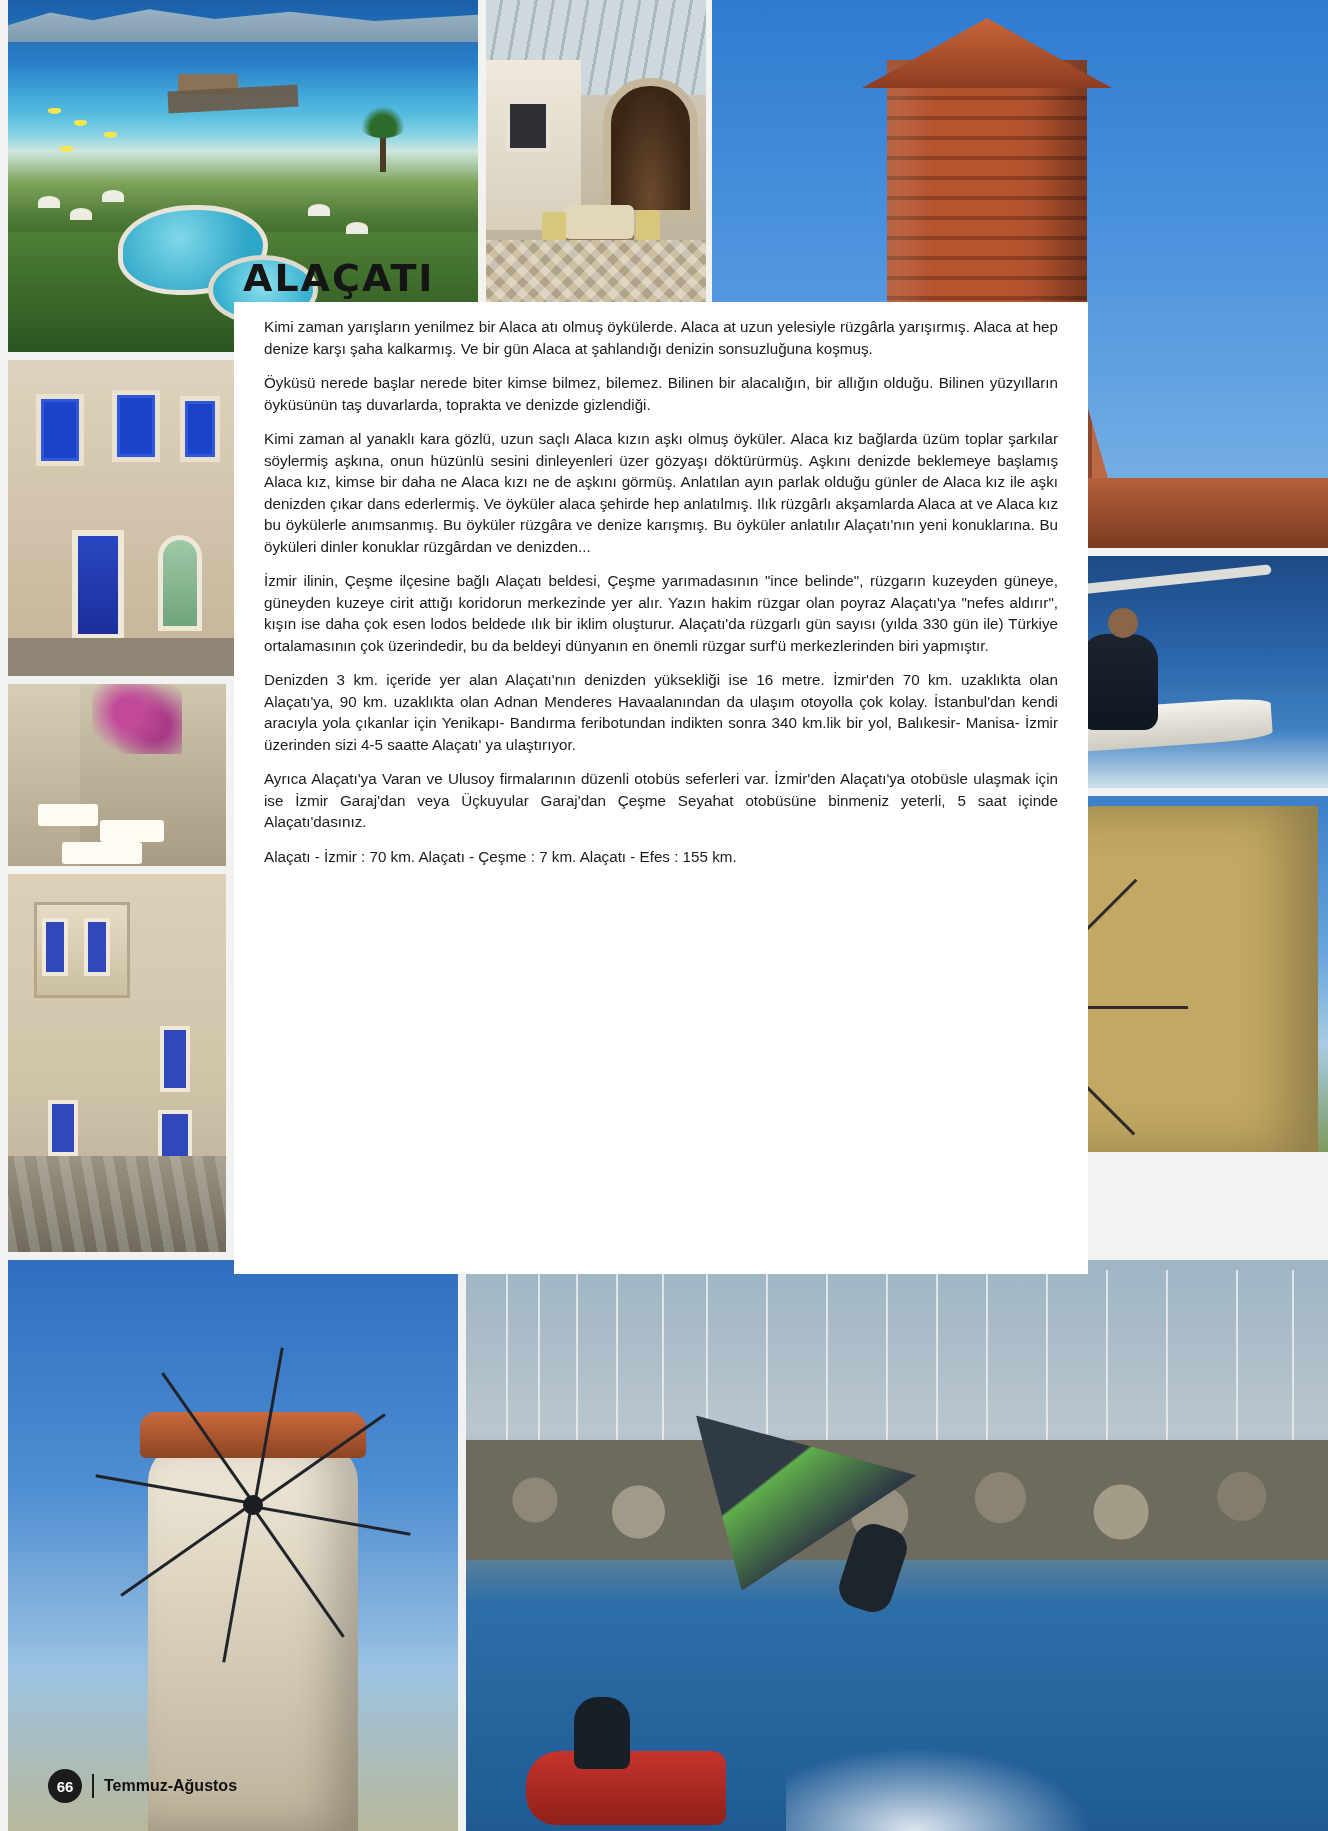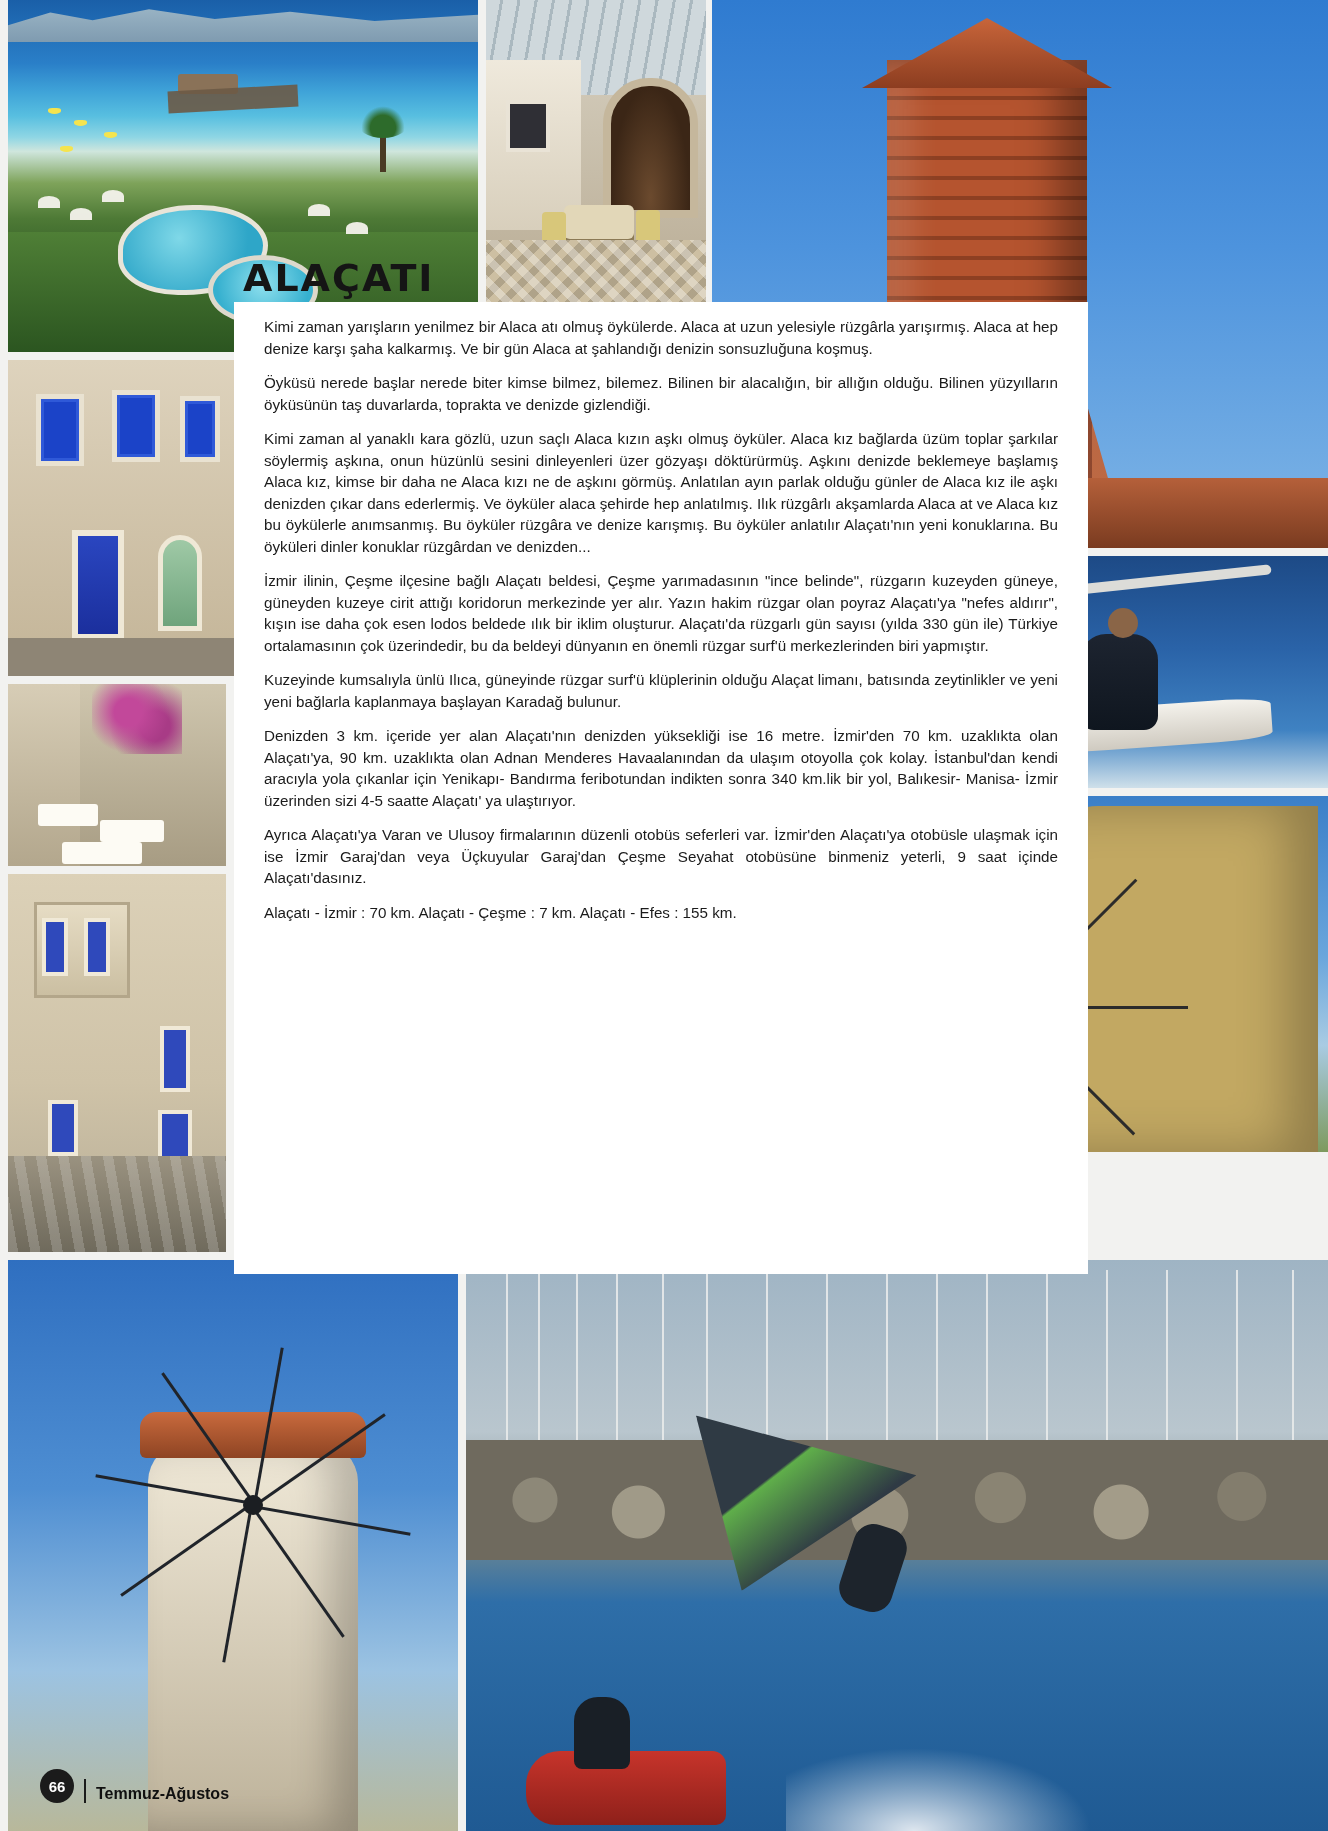--- a/index.html
+++ b/index.html
@@ -354,22 +354,22 @@
     line-height: 21.5px;
     color: #1b1b1b;
     text-align: justify;
     hyphens: none;
   }
   .body-text:last-child { margin-bottom: 0; }
 
   
   #footer {
     position: absolute;
-    left: 40px; bottom: 28px;
-    display: flex; align-items: flex-end; gap: 10px;
+    left: 48px; bottom: 28px;
+    display: flex; align-items: center; gap: 10px;
     z-index: 20;
   }
   #page-number-badge {
     width: 34px; height: 34px; border-radius: 50%;
     background: #1b1b1b; color: #ffffff;
     display: flex; align-items: center; justify-content: center;
     font-size: 15px; font-weight: bold;
     font-family: "Liberation Sans", sans-serif;
   }
   #footer-divider {
@@ -514,23 +514,22 @@
     <div class="rider"></div>
   </div>
 
   <div id="title-alacati">ALAÇATI</div>
 
   <div id="article-panel">
     <p class="body-text">Kimi zaman yarışların yenilmez bir Alaca atı olmuş öykülerde. Alaca at uzun yelesiyle rüzgârla yarışırmış. Alaca at hep denize karşı şaha kalkarmış. Ve bir gün Alaca at şahlandığı denizin sonsuzluğuna koşmuş.</p>
     <p class="body-text">Öyküsü nerede başlar nerede biter kimse bilmez, bilemez. Bilinen bir alacalığın, bir allığın olduğu. Bilinen yüzyılların öyküsünün taş duvarlarda, toprakta ve denizde gizlendiği.</p>
     <p class="body-text">Kimi zaman al yanaklı kara gözlü, uzun saçlı Alaca kızın aşkı olmuş öyküler. Alaca kız bağlarda üzüm toplar şarkılar söylermiş aşkına, onun hüzünlü sesini dinleyenleri üzer gözyaşı döktürürmüş. Aşkını denizde beklemeye başlamış Alaca kız, kimse bir daha ne Alaca kızı ne de aşkını görmüş. Anlatılan ayın parlak olduğu günler de Alaca kız ile aşkı denizden çıkar dans ederlermiş. Ve öyküler alaca şehirde hep anlatılmış. Ilık rüzgârlı akşamlarda Alaca at ve Alaca kız bu öykülerle anımsanmış. Bu öyküler rüzgâra ve denize karışmış. Bu öyküler anlatılır Alaçatı'nın yeni konuklarına. Bu öyküleri dinler konuklar rüzgârdan ve denizden...</p>
     <p class="body-text">İzmir ilinin, Çeşme ilçesine bağlı Alaçatı beldesi, Çeşme yarımadasının "ince belinde", rüzgarın kuzeyden güneye, güneyden kuzeye cirit attığı koridorun merkezinde yer alır. Yazın hakim rüzgar olan poyraz Alaçatı'ya "nefes aldırır", kışın ise daha çok esen lodos beldede ılık bir iklim oluşturur. Alaçatı'da rüzgarlı gün sayısı (yılda 330 gün ile) Türkiye ortalamasının çok üzerindedir, bu da beldeyi dünyanın en önemli rüzgar surf'ü merkezlerinden biri yapmıştır.</p>
-    <p class="body-text">Kuzeyinde kumsalıyla ünlü Ilıca, güneyinde rüzgar surf'ü klüplerinin olduğu Alaçat limanı, batısında zeytinlikler ve yeni yeni bağlarla kaplanmaya başlayan Karadağ bulunur.</p>
     <p class="body-text">Denizden 3 km. içeride yer alan Alaçatı'nın denizden yüksekliği ise 16 metre. İzmir'den 70 km. uzaklıkta olan Alaçatı'ya, 90 km. uzaklıkta olan Adnan Menderes Havaalanından da ulaşım otoyolla çok kolay. İstanbul'dan kendi aracıyla yola çıkanlar için Yenikapı- Bandırma feribotundan indikten sonra 340 km.lik bir yol, Balıkesir- Manisa- İzmir üzerinden sizi 4-5 saatte Alaçatı' ya ulaştırıyor.</p>
-    <p class="body-text">Ayrıca Alaçatı'ya Varan ve Ulusoy firmalarının düzenli otobüs seferleri var. İzmir'den Alaçatı'ya otobüsle ulaşmak için ise İzmir Garaj'dan veya Üçkuyular Garaj'dan Çeşme Seyahat otobüsüne binmeniz yeterli, 9 saat içinde Alaçatı'dasınız.</p>
+    <p class="body-text">Ayrıca Alaçatı'ya Varan ve Ulusoy firmalarının düzenli otobüs seferleri var. İzmir'den Alaçatı'ya otobüsle ulaşmak için ise İzmir Garaj'dan veya Üçkuyular Garaj'dan Çeşme Seyahat otobüsüne binmeniz yeterli, 5 saat içinde Alaçatı'dasınız.</p>
     <p class="body-text">Alaçatı - İzmir : 70 km. Alaçatı - Çeşme : 7 km.  Alaçatı - Efes : 155 km.</p>
   </div>
 
   <div id="footer">
     <div id="page-number-badge">66</div>
     <div id="footer-divider"></div>
     <div id="footer-label">Temmuz-Ağustos</div>
   </div>
 
 </div>

